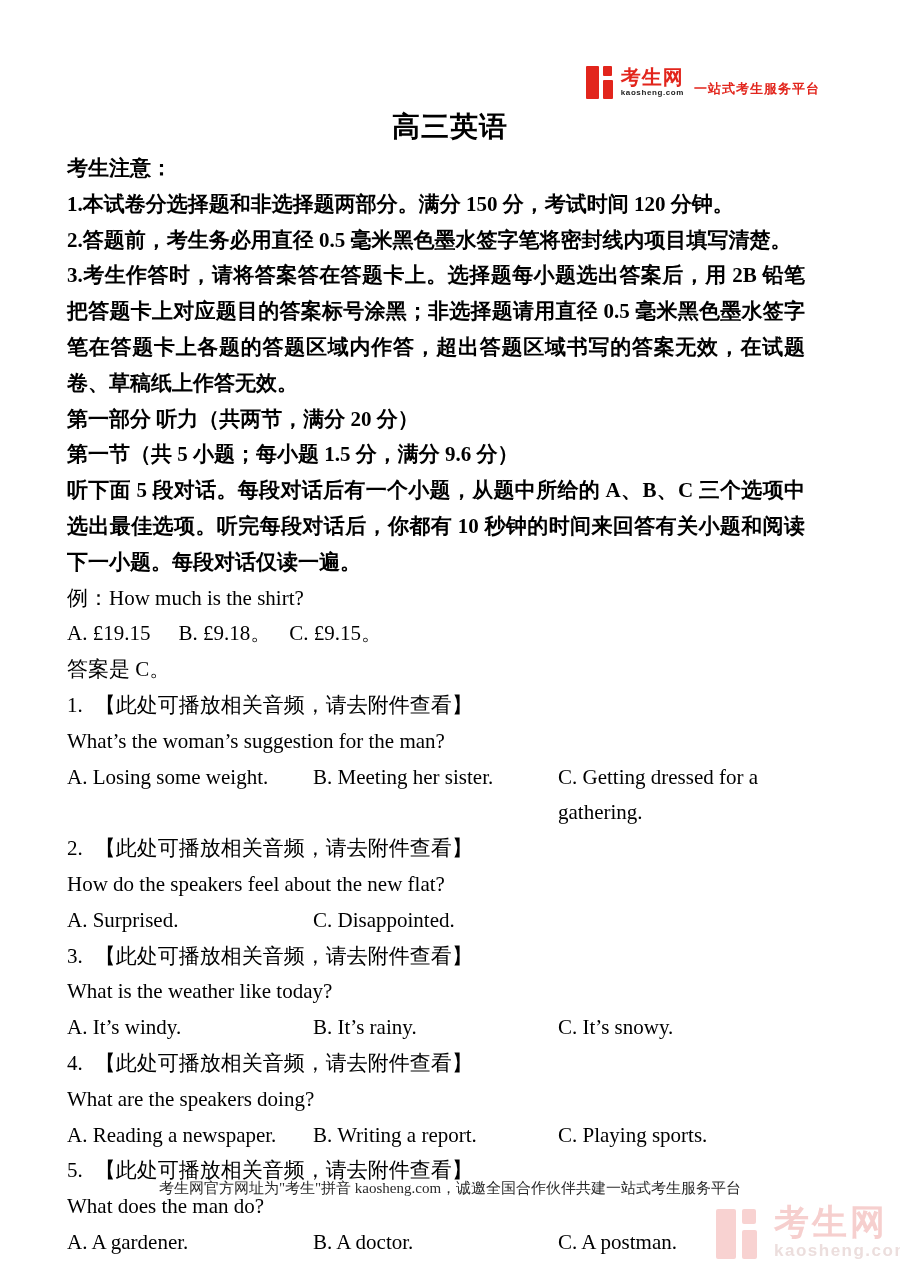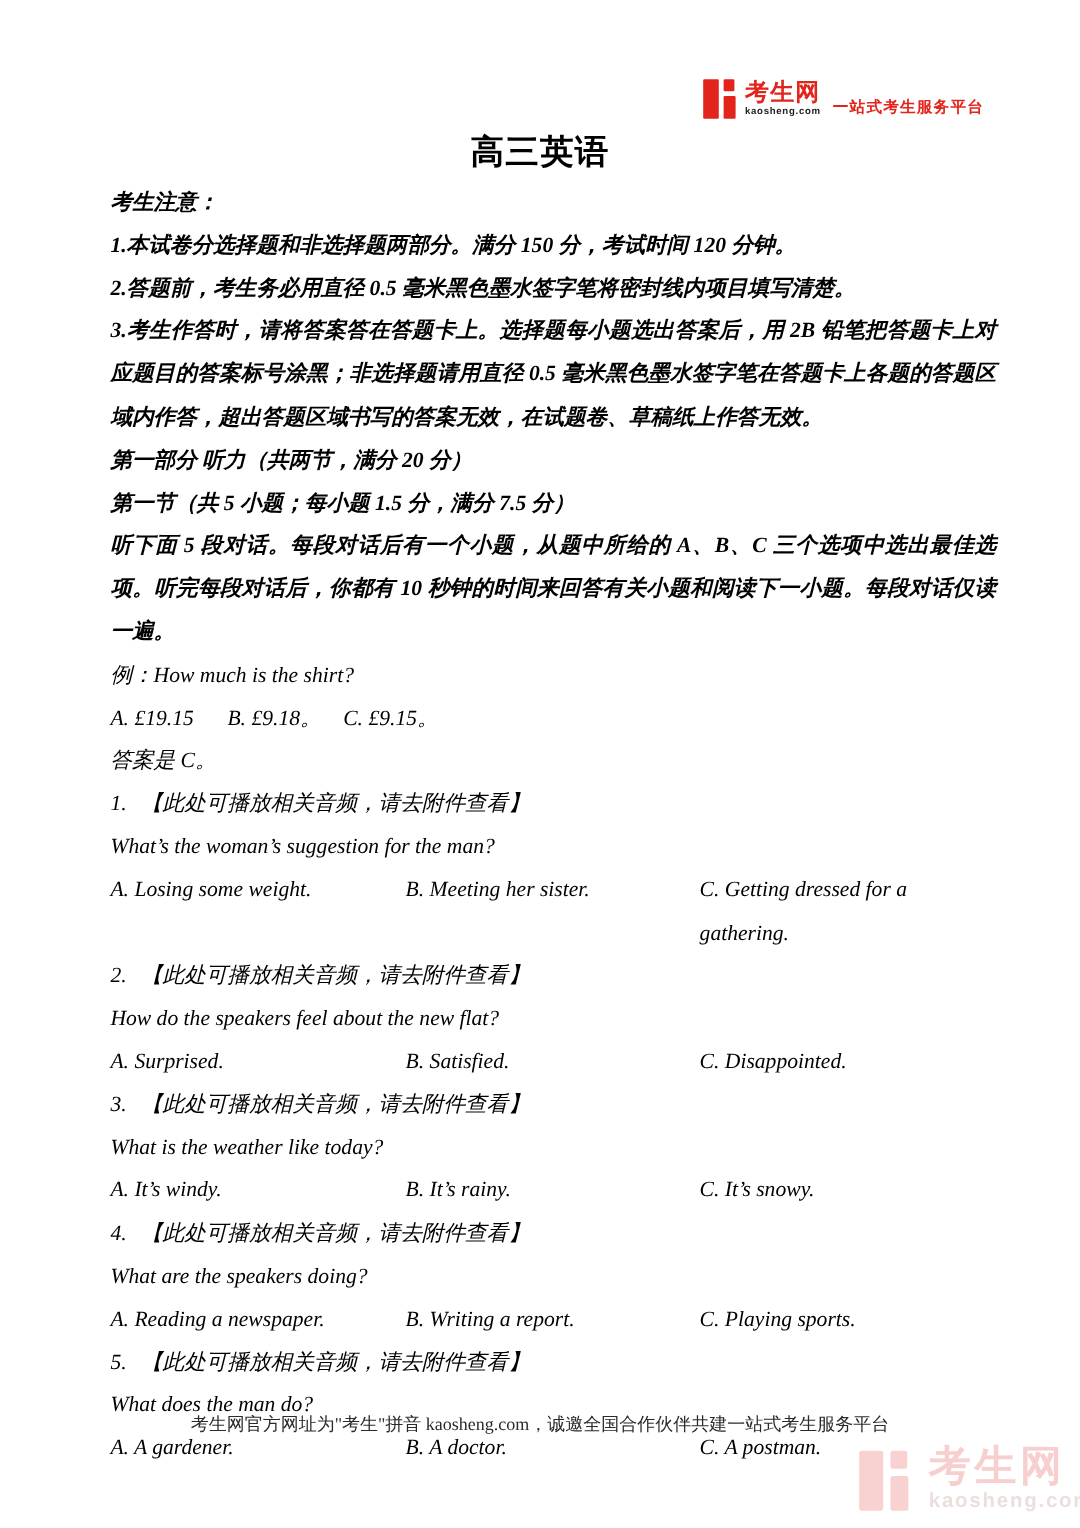--- a/index.html
+++ b/index.html
@@ -47,26 +47,25 @@
     margin: 0;
     text-align: center;
     font-size: 28px;
     font-weight: bold;
     letter-spacing: 1px;
   }
 
   
   .content {
     position: absolute;
-    left: 92px;
+    left: 67px;
     top: 151px;
     width: 738px;
-    font-size: 18px;
+    font-size: 21px;
     line-height: 35.8px;
-    font-style: italic;
   }
   .content p { margin: 0; }
   .b { font-weight: bold; }
   .just { text-align: justify; }
 
   .ex-options .oa { margin-right: 28px; }
   .ex-options .ob { margin-right: 18px; }
 
   .qnum { margin-right: 12px; }
 
@@ -117,21 +116,21 @@
 
   <h1 class="title">高三英语</h1>
 
   <div class="content">
     <p class="b">考生注意：</p>
     <p class="b just">1.本试卷分选择题和非选择题两部分。满分 150 分，考试时间 120 分钟。</p>
     <p class="b just">2.答题前，考生务必用直径 0.5 毫米黑色墨水签字笔将密封线内项目填写清楚。</p>
     <p class="b just">3.考生作答时，请将答案答在答题卡上。选择题每小题选出答案后，用 2B 铅笔把答题卡上对应题目的答案标号涂黑；非选择题请用直径 0.5 毫米黑色墨水签字笔在答题卡上各题的答题区域内作答，超出答题区域书写的答案无效，在试题卷、草稿纸上作答无效。</p>
 
     <p class="b">第一部分 听力（共两节，满分 20 分）</p>
-    <p class="b">第一节（共 5 小题；每小题 1.5 分，满分 7.5 分）</p>
+    <p class="b">第一节（共 5 小题；每小题 1.5 分，满分 9.6 分）</p>
     <p class="b just">听下面 5 段对话。每段对话后有一个小题，从题中所给的 A、B、C 三个选项中选出最佳选项。听完每段对话后，你都有 10 秒钟的时间来回答有关小题和阅读下一小题。每段对话仅读一遍。</p>
 
     <p>例：How much is the shirt?</p>
     <p class="ex-options">
       <span class="oa">A. £19.15</span><span class="ob">B. £9.18。</span><span>C. £9.15。</span>
     </p>
     <p>答案是 C。</p>
 
     <p>
       <span class="qnum">1.</span><span>【此处可播放相关音频，请去附件查看】</span>
@@ -142,21 +141,20 @@
       <span class="col-b">B. Meeting her sister.</span>
       <span class="col-c">C. Getting dressed for a gathering.</span>
     </p>
 
     <p>
       <span class="qnum">2.</span><span>【此处可播放相关音频，请去附件查看】</span>
     </p>
     <p>How do the speakers feel about the new flat?</p>
     <p class="opts">
       <span class="col-a">A. Surprised.</span>
-      <span class="col-b">B. Satisfied.</span>
       <span class="col-c">C. Disappointed.</span>
     </p>
 
     <p>
       <span class="qnum">3.</span><span>【此处可播放相关音频，请去附件查看】</span>
     </p>
     <p>What is the weather like today?</p>
     <p class="opts">
       <span class="col-a">A. It’s windy.</span>
       <span class="col-b">B. It’s rainy.</span>

